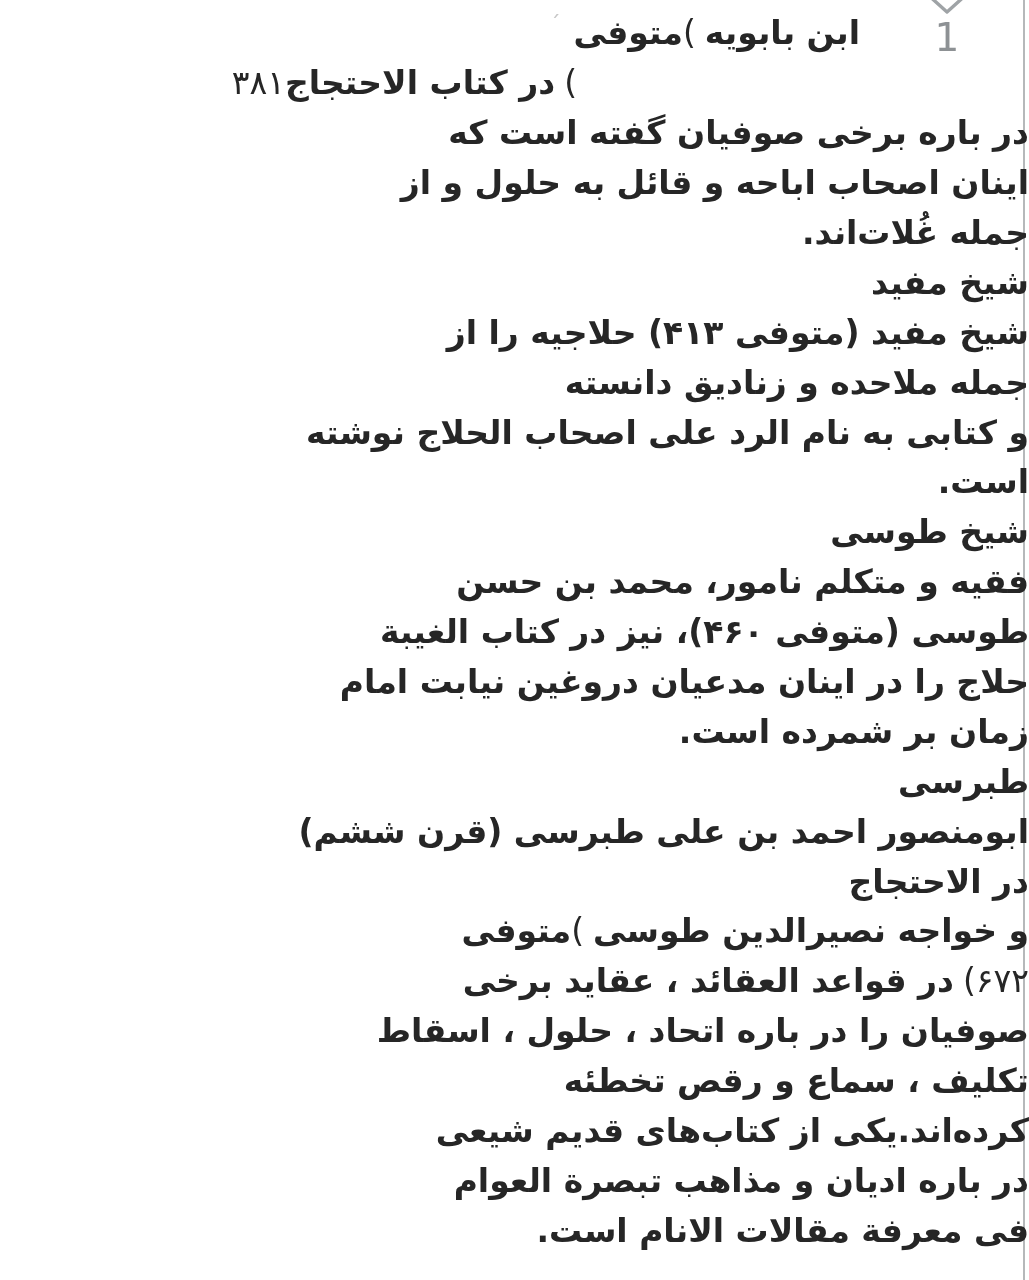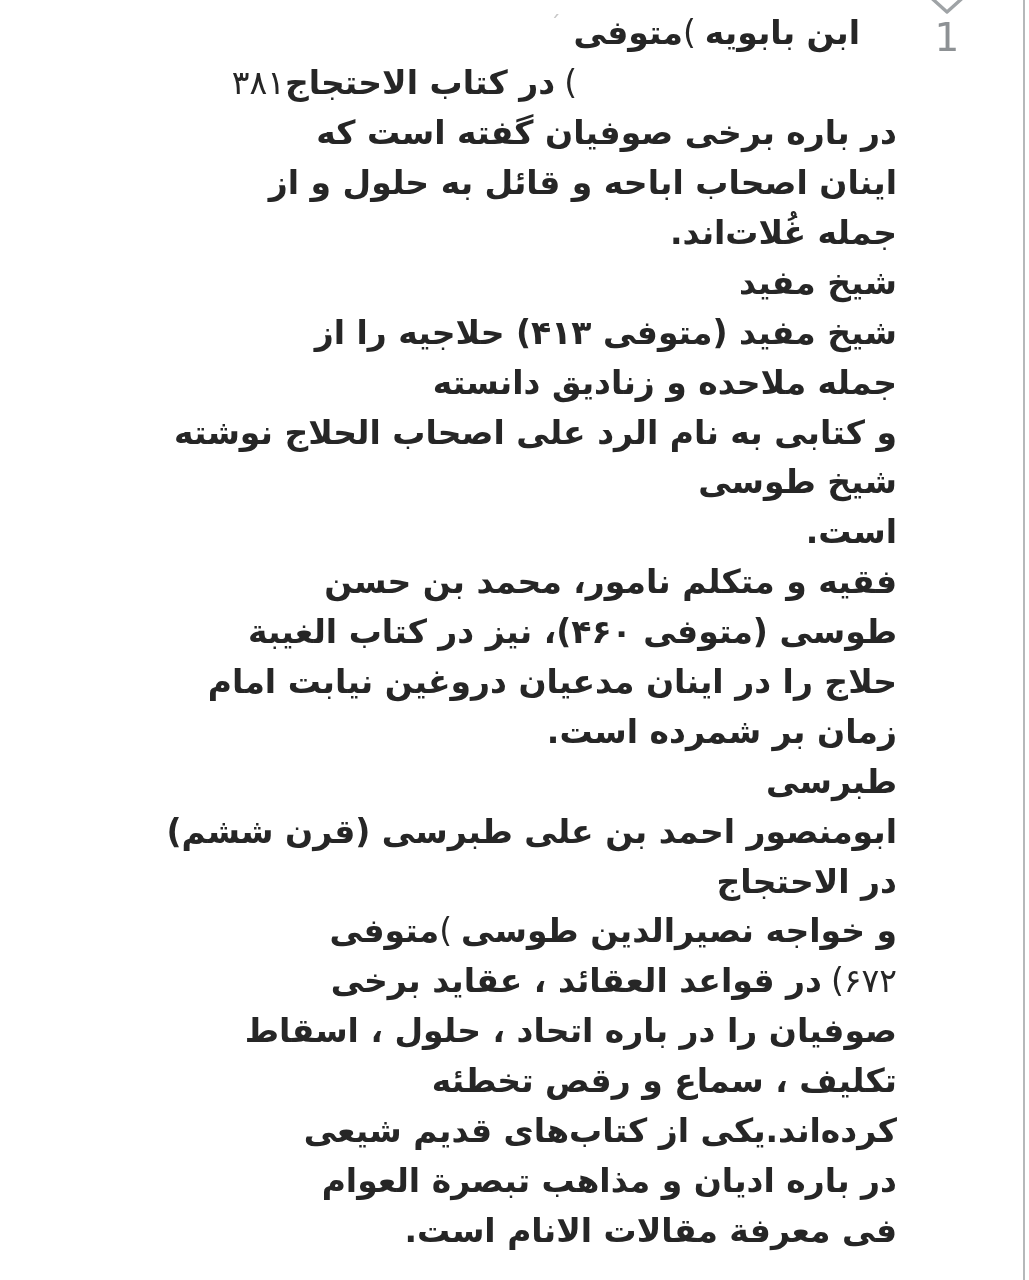--- a/index.html
+++ b/index.html
@@ -25,21 +25,21 @@
   .page-num {
     position:absolute; left:923px; top:17px; width:48px;
     text-align:center; font-size:39px; line-height:42px; color:#8d9194;
   }
 
   
   .textcol { position:absolute; top:8px; left:0; right:0; }
   .line {
     height:49.9px; display:flex; flex-direction:row;
     justify-content:flex-end; align-items:center;
-    padding-right:132px; direction:ltr;
+    direction:ltr;
     font-size:33px; color:#262626; white-space:pre;
   }
   .line .rtl { direction:rtl; unicode-bidi:isolate;font-weight:bold; }
   .line .ltr { direction:ltr; unicode-bidi:isolate; }
 
   
   .line.l1 { padding-right:169px; }
   .line.l2 { padding-right:452px; }
 
   .parenR { margin-right:9px; }  
@@ -80,22 +80,22 @@
       <span class="ltr parenL">(</span>
     </div>
 
     <div class="line"><span class="rtl">در باره برخی صوفیان گفته است که</span></div>
     <div class="line"><span class="rtl">اینان اصحاب اباحه و قائل به حلول و از</span></div>
     <div class="line"><span class="rtl">جمله غُلات‌اند.</span></div>
     <div class="line"><span class="rtl">شیخ مفید</span></div>
     <div class="line"><span class="rtl">شیخ مفید (متوفی ۴۱۳) حلاجیه را از</span></div>
     <div class="line"><span class="rtl">جمله ملاحده و زنادیق دانسته</span></div>
     <div class="line"><span class="rtl">و کتابی به نام الرد علی اصحاب الحلاج نوشته</span></div>
+    <div class="line"><span class="rtl">است.</span></div>
     <div class="line"><span class="rtl">شیخ طوسی</span></div>
-    <div class="line"><span class="rtl">است.</span></div>
     <div class="line"><span class="rtl">فقیه و متکلم نامور، محمد بن حسن</span></div>
     <div class="line"><span class="rtl">طوسی (متوفی ۴۶۰)، نیز در کتاب الغیبة</span></div>
     <div class="line"><span class="rtl">حلاج را در اینان مدعیان دروغین نیابت امام</span></div>
     <div class="line"><span class="rtl">زمان بر شمرده است.</span></div>
     <div class="line"><span class="rtl">طبرسی</span></div>
     <div class="line"><span class="rtl">ابومنصور احمد بن علی طبرسی (قرن ششم)</span></div>
     <div class="line"><span class="rtl">در الاحتجاج</span></div>
 
     <div class="line">
       <span class="rtl">متوفی</span>

